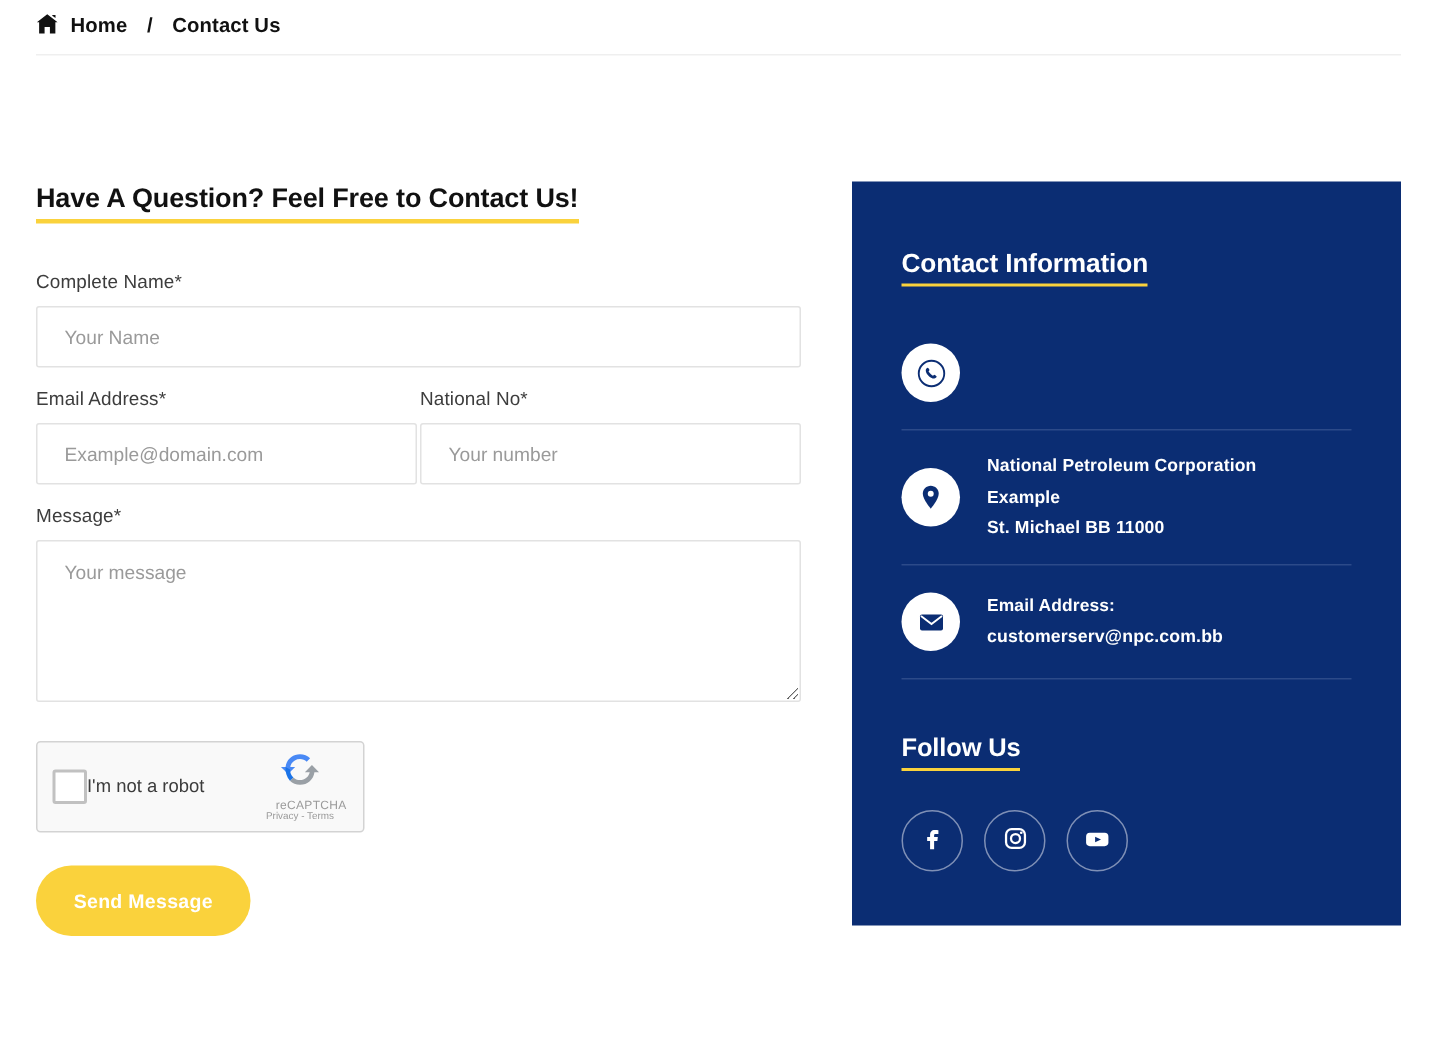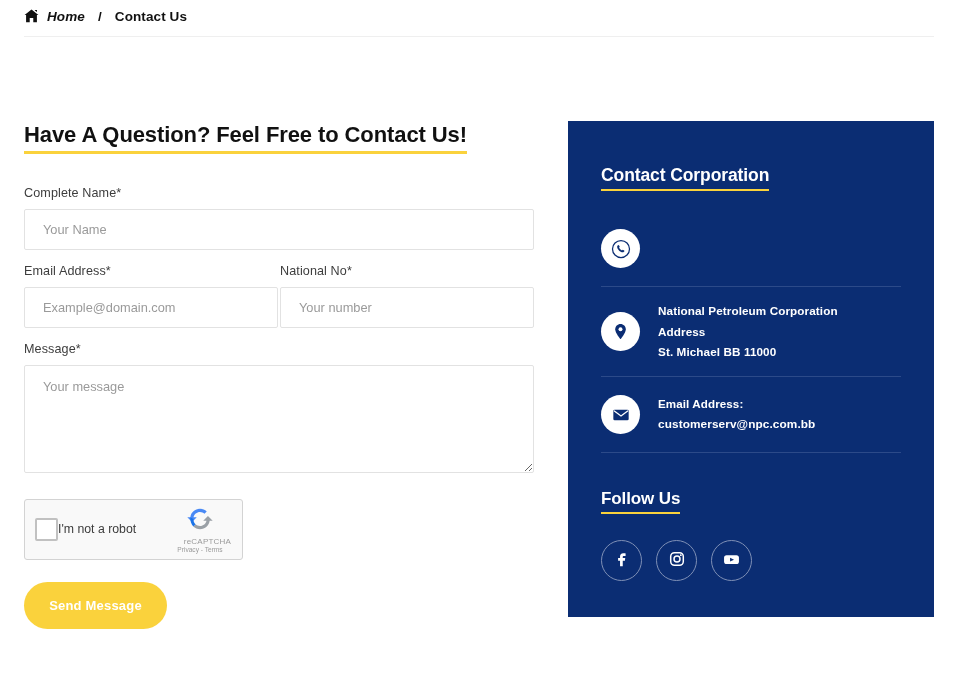--- a/index.html
+++ b/index.html
@@ -15,21 +15,21 @@
   
   .breadcrumb-bar {
     padding: 9px 24px 0 24px;
     display: flex;
     align-items: center;
     gap: 9px;
     font-size: 13.5px;
     font-weight: bold;
     letter-spacing: .1px;
   }
-  .bc-home { display: flex; align-items: flex-start; gap: 8px; color: #111; text-decoration: none; font-style: italic; }
+  .bc-home { display: flex; align-items: flex-start; gap: 8px; color: #111; text-decoration: none; }
   .bc-home svg { display: block; }
   .bc-sep { color: #111; font-weight: bold; padding: 0 4px; }
   .bc-current { color: #111; }
   .bc-rule {
     margin: 12px 24px 0 24px;
     height: 1px;
     background: #efefef;
   }
 
   
@@ -39,21 +39,21 @@
     padding: 0 24px;
     margin-top: 84px;
   }
   .form-col { width: 510px; flex: 0 0 510px; }
   .spacer-col { flex: 1 1 auto; }
   .info-col { width: 366px; flex: 0 0 366px; }
 
   
   h2.form-heading {
     margin: 0 0 32px 0;
-    font-size: 22px;
+    font-size: 18px;
     font-weight: bold;
     letter-spacing: -.1px;
     color: #111;
     display: inline-block;
     border-bottom: 3px solid #fad23c;
     padding-bottom: 2px;
     line-height: 1.25;
   }
   .field { margin-bottom: 14px; }
   .field-label {
@@ -299,41 +299,41 @@
     </div>
 
     <button class="send-btn">Send Message</button>
   </div>
 
   <div class="spacer-col"></div>
 
   <div class="info-col">
     <div class="info-panel">
 
-      <h3 class="panel-heading">Contact Corporation</h3>
+      <h3 class="panel-heading">Contact Information</h3>
 
       <div class="info-row">
         <span class="icon-circle">
           <svg width="20" height="20" viewBox="0 0 24 24" aria-hidden="true">
             <circle cx="12" cy="12" r="10.2" fill="none" stroke="#0b2d73" stroke-width="1.5"></circle>
             <path d="M9.0 7.3 C8.4 7.3 7.4 8.3 7.4 9.3 C7.4 12.3 11.0 16.0 14.1 16.0 C15.1 16.0 16.1 15.0 16.1 14.4 C16.1 14.0 14.6 13.0 14.2 13.0 C13.9 13.0 13.5 13.7 13.2 13.7 C12.5 13.7 9.7 10.9 9.7 10.2 C9.7 9.9 10.4 9.5 10.4 9.2 C10.4 8.8 9.4 7.3 9.0 7.3 Z" fill="#0b2d73"></path>
           </svg>
         </span>
       </div>
 
       <div class="info-row">
         <span class="icon-circle">
           <svg width="19" height="19" viewBox="0 0 24 24" aria-hidden="true">
             <path d="M12 2.4 C8.3 2.4 5.3 5.4 5.3 9.1 C5.3 14.0 12 21.6 12 21.6 C12 21.6 18.7 14.0 18.7 9.1 C18.7 5.4 15.7 2.4 12 2.4 Z" fill="#0b2d73"></path>
             <circle cx="12" cy="9.1" r="2.5" fill="#ffffff"></circle>
           </svg>
         </span>
         <span class="info-text">
           <span class="addr-line">National Petroleum Corporation</span>
-          <span class="addr-line">Address</span>
+          <span class="addr-line">Example</span>
           <span class="addr-line">St. Michael BB 11000</span>
         </span>
       </div>
 
       <div class="info-row">
         <span class="icon-circle">
           <svg width="20" height="20" viewBox="0 0 24 24" aria-hidden="true">
             <rect x="2.8" y="5.6" width="18.4" height="12.8" rx="1.6" fill="#0b2d73"></rect>
             <path d="M3.6 6.8 L12 13.2 L20.4 6.8" fill="none" stroke="#ffffff" stroke-width="1.5"></path>
           </svg>

